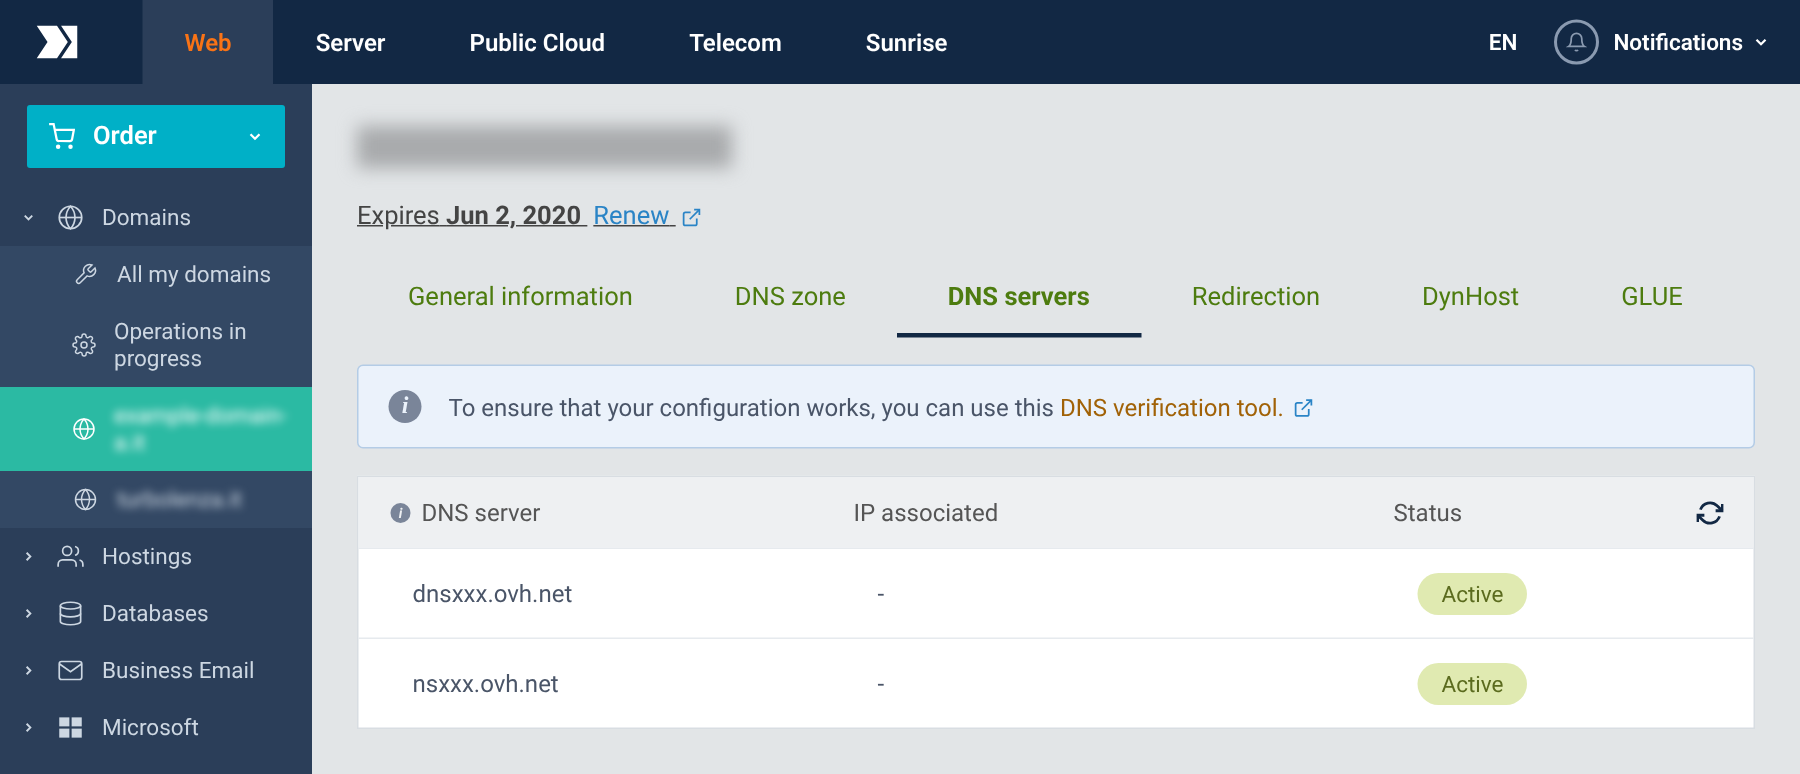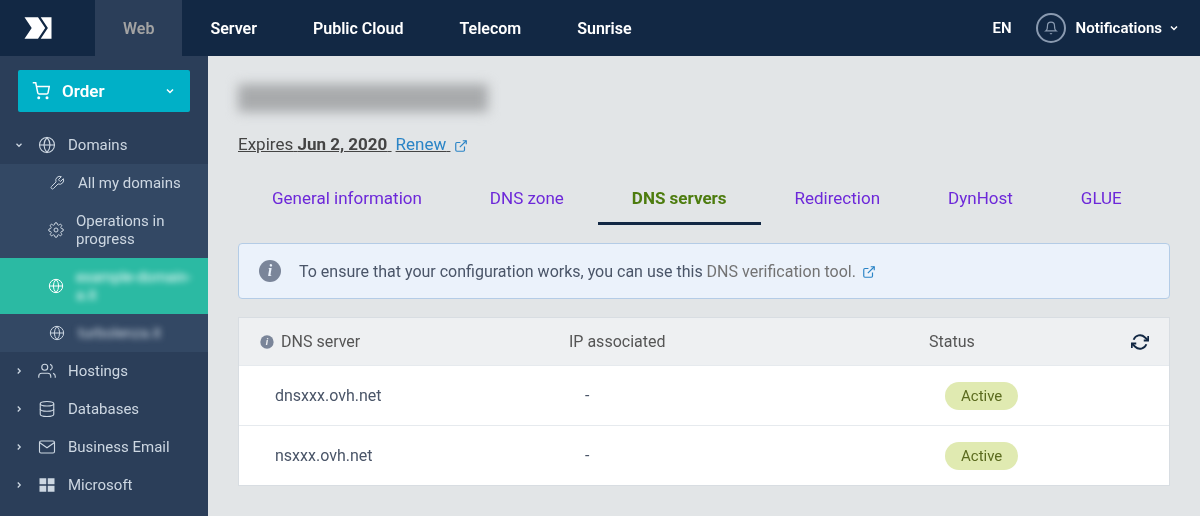--- a/index.html
+++ b/index.html
@@ -2,21 +2,21 @@
 <html><head>
   <meta charset="utf-8">
   <style>
     * { margin: 0; padding: 0; box-sizing: border-box; font-family: -apple-system, BlinkMacSystemFont, "Segoe UI", Roboto, sans-serif; }
     body { background: #e8e8e8; width: 1200px; height: 516px; overflow: hidden; }
     
     .topbar { height: 56px; background: #122844; display: flex; align-items: center; color: #fff; }
     .logo { width: 50px; margin-left: 20px; margin-right: 25px; }
     .logo svg { width: 36px; height: 36px; }
     .nav-tab { height: 56px; padding: 0 28px; display: flex; align-items: center; font-weight: 600; font-size: 16px; cursor: pointer; }
-    .nav-tab.active { background: #2b3e59; color: #a3a3a3; }
+    .nav-tab.active { background: #2b3e59; color: #f97316; }
     .topbar-right { margin-left: auto; display: flex; align-items: center; padding-right: 20px; gap: 10px; }
     .lang { font-size: 15px; font-weight: 600; padding: 0 14px; }
     .bell-wrap { width: 30px; height: 30px; border: 2px solid #8a9ab0; border-radius: 50%; display: flex; align-items: center; justify-content: center; }
     .notif { display: flex; align-items: center; gap: 6px; font-weight: 600; font-size: 15px; cursor: pointer; }
     
     .main { display: flex; height: calc(516px - 56px); }
     
     .sidebar { width: 208px; background: #2b3e59; color: #cdd7e2; display: flex; flex-direction: column; font-size: 15px; }
     .order-btn-wrap { padding: 14px 18px; }
     .order-btn { background: #00b0c7; color: #fff; border: none; width: 100%; height: 42px; display: flex; align-items: center; padding: 0 14px; gap: 12px; font-size: 17px; font-weight: 600; cursor: pointer; border-radius: 2px; }
@@ -30,26 +30,26 @@
     .side-sub .side-item { padding-left: 48px; }
     .side-sub .side-item.highlight { background: #2bbaa3; color: #fff; }
     
     .content { flex: 1; background: #e2e5e7; padding: 28px 30px; overflow: auto; }
     .page-title-blur { width: 250px; height: 28px; filter: blur(6px); background: #a8aaac; }
     .expires { margin-top: 22px; font-size: 17px; color: #444; text-decoration: underline; }
     .expires .date { font-weight: 700; }
     .expires .renew { color: #2a84c6; cursor: pointer; margin-left: 4px; }
     
     .tabs { display: flex; margin-top: 24px; gap: 0; }
-    .tab { padding: 10px 34px 14px; font-size: 17px; color: #6d28d9; cursor: pointer; position: relative; }
+    .tab { padding: 10px 34px 14px; font-size: 17px; color: #4d7c0f; cursor: pointer; position: relative; }
     .tab.active { border-bottom: 3px solid #122844; color: #4d7c0f; font-weight: 700; }
     
     .alert { margin-top: 18px; background: #ebf2fb; border: 1.5px solid #b4cce6; border-radius: 4px; padding: 16px 20px; display: flex; align-items: center; gap: 18px; color: #4a5568; font-size: 16px; }
     .alert .info-icn { width: 22px; height: 22px; background: #7a8599; border-radius: 50%; color: #ebf2fb; display: flex; align-items: center; justify-content: center; font-style: italic; font-weight: 700; font-family: serif; }
-    .alert a { color: #737373; text-decoration: none; }
+    .alert a { color: #a16207; text-decoration: none; }
     
     .table { margin-top: 18px; background: #fff; border: 1px solid #d8dde2; }
     .thead { background: #eef0f2; display: flex; padding: 14px 20px; font-size: 16px; color: #555; align-items: center; }
     .thead .col1 { width: 310px; display: flex; align-items: center; gap: 6px; }
     .thead .col2 { width: 360px; }
     .thead .col3 { flex: 1; }
     .thead .refresh { margin-left: auto; color: #122844; cursor: pointer; }
     .trow { display: flex; padding: 20px 36px; border-top: 1px solid #e6eaee; font-size: 16px; color: #4a5568; align-items: center; }
     .trow .col1 { width: 310px; }
     .trow .col2 { width: 360px; }

